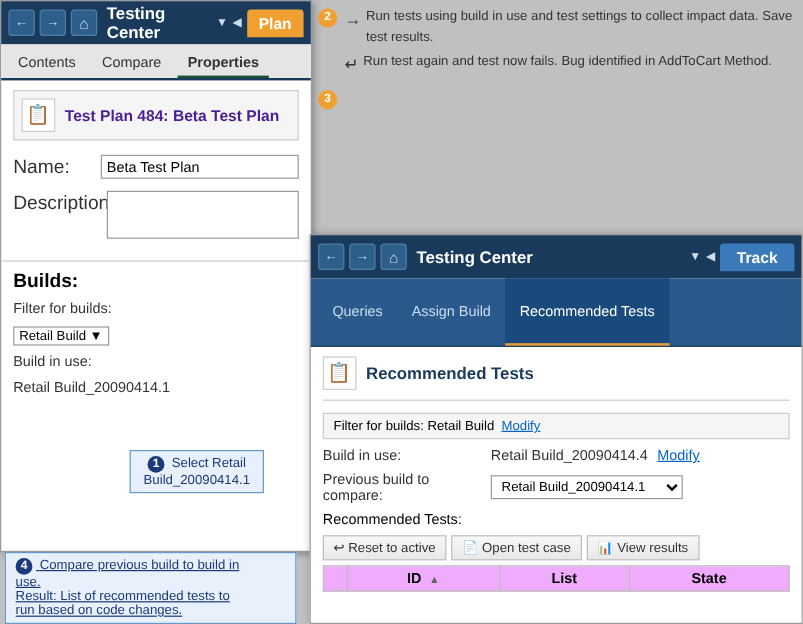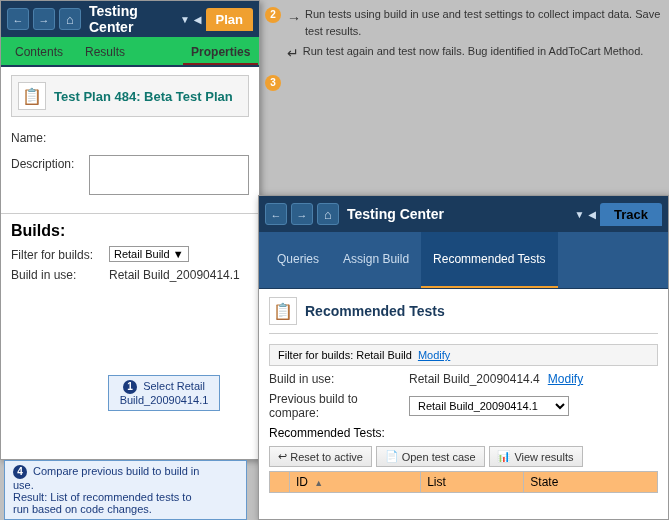--- a/index.html
+++ b/index.html
@@ -65,37 +65,36 @@
     .tab-plan {
       background: #f0a030;
       color: #fff;
       font-weight: bold;
       padding: 4px 10px;
       border-radius: 3px 3px 0 0;
       font-size: 13px;
     }
 
     .tabs-row {
-      background: #22c55e;
+      background: #e5e5e5;
       border-bottom: 2px solid #1a3a5c;
       display: flex;
       padding: 4px 6px 0;
       gap: 6px;
     }
     .tab-item {
       padding: 4px 8px;
       font-size: 12px;
       cursor: pointer;
       color: #333;
       border-bottom: 2px solid transparent;
     }
     .tab-item.active {
       font-weight: bold;
-      border-bottom: 2px solid #7f1d1d;
-      margin-left: 44px;
+      border-bottom: 2px solid #14532d;
     }
 
     .form-area {
       padding: 8px 10px;
     }
     .plan-header {
       display: flex;
       align-items: center;
       gap: 8px;
       margin-bottom: 12px;
@@ -106,33 +105,33 @@
     .plan-icon {
       width: 28px; height: 28px;
       background: #fff;
       border: 1px solid #ccc;
       display: flex; align-items: center; justify-content: center;
       font-size: 16px;
     }
     .plan-title {
       font-weight: bold;
       font-size: 13px;
-      color: #0f766e;
+      color: #4c1d95;
     }
 
     .field-row {
       display: flex;
       align-items: flex-start;
       margin-bottom: 10px;
       gap: 8px;
     }
     .field-label {
       width: 70px;
       color: #333;
-      font-size: 12px;
+      font-size: 16px;
       padding-top: 2px;
     }
     .field-input {
       flex: 1;
       border: 1px solid #999;
       padding: 2px 4px;
       font-size: 12px;
       height: 20px;
     }
     .field-textarea {
@@ -148,23 +147,24 @@
       border-top: 1px solid #ccc;
       padding: 8px 10px;
     }
     .builds-title {
       font-weight: bold;
       margin-bottom: 6px;
       font-size: 16px;
     }
     .builds-row {
       display: flex;
-      align-items: flex-end;
+      align-items: flex-start;
       margin-bottom: 6px;
       gap: 8px;
+      flex-direction: column;
     }
     .builds-label {
       width: 90px;
       color: #333;
       font-size: 12px;
     }
     .builds-value {
       font-size: 12px;
       color: #333;
     }
@@ -208,20 +208,21 @@
     .callout-4 {
       position: absolute;
       left: 4px;
       top: 460px;
       background: #e8f0fb;
       border: 1px solid #6699cc;
       padding: 4px 8px;
       font-size: 11px;
       color: #1a3a7c;
       width: 243px;
+      text-decoration: underline;
     }
 
     
     .annotations {
       position: absolute;
       left: 265px;
       top: 0;
       width: 404px;
     }
     .ann-num {
@@ -253,21 +254,21 @@
     .nav-bar-track {
       background: #1a3a5c;
       height: 36px;
       display: flex;
       align-items: center;
       padding: 0 6px;
       gap: 4px;
     }
     .tab-track {
       background: #3a7ab8;
-      color: #000000;
+      color: #ffffff;
       font-weight: bold;
       padding: 4px 14px;
       border-radius: 3px 3px 0 0;
       font-size: 13px;
       margin-left: auto;
     }
 
     .tabs-row-track {
       background: #2a5a8c;
       display: flex;
@@ -364,57 +365,58 @@
       cursor: pointer;
       color: #333;
     }
 
     .data-table {
       width: 100%;
       border-collapse: collapse;
       font-size: 12px;
     }
     .data-table th {
-      background: #fdba74;
+      background: #f0abfc;
       border: 1px solid #bbb;
       padding: 3px 6px;
-      text-align: left;
-      font-weight: normal;
+      text-align: center;
+      font-weight: bold;
     }
     .sort-arrow { font-size: 9px; color: #666; margin-left: 3px; }
   </style>
 </head>
 <body>
 
 <div class="panel-left">
 
   <div class="nav-bar">
     <div class="nav-btn">←</div>
     <div class="nav-btn">→</div>
     <div class="nav-home">⌂</div>
     <span class="nav-title">Testing Center</span>
     <span class="nav-arrow">▼</span>
     <span class="nav-arrow">◀</span>
     <div class="tab-plan">Plan</div>
   </div>
 
   <div class="tabs-row">
     <div class="tab-item">Contents</div>
-    <div class="tab-item">Results</div>
+    <div class="tab-item">Compare</div>
     <div class="tab-item active">Properties</div>
   </div>
 
   <div class="form-area">
     <div class="plan-header">
       <div class="plan-icon">📋</div>
       <div class="plan-title">Test Plan 484: Beta Test Plan</div>
     </div>
 
     <div class="field-row">
       <label class="field-label">Name:</label>
+      <input class="field-input" type="text" value="Beta Test Plan" style="">
     </div>
 
     <div class="field-row">
       <label class="field-label">Description:</label>
       <textarea class="field-textarea" style=""></textarea>
     </div>
   </div>
 
   <div class="builds-section">
     <div class="builds-title">Builds:</div>

